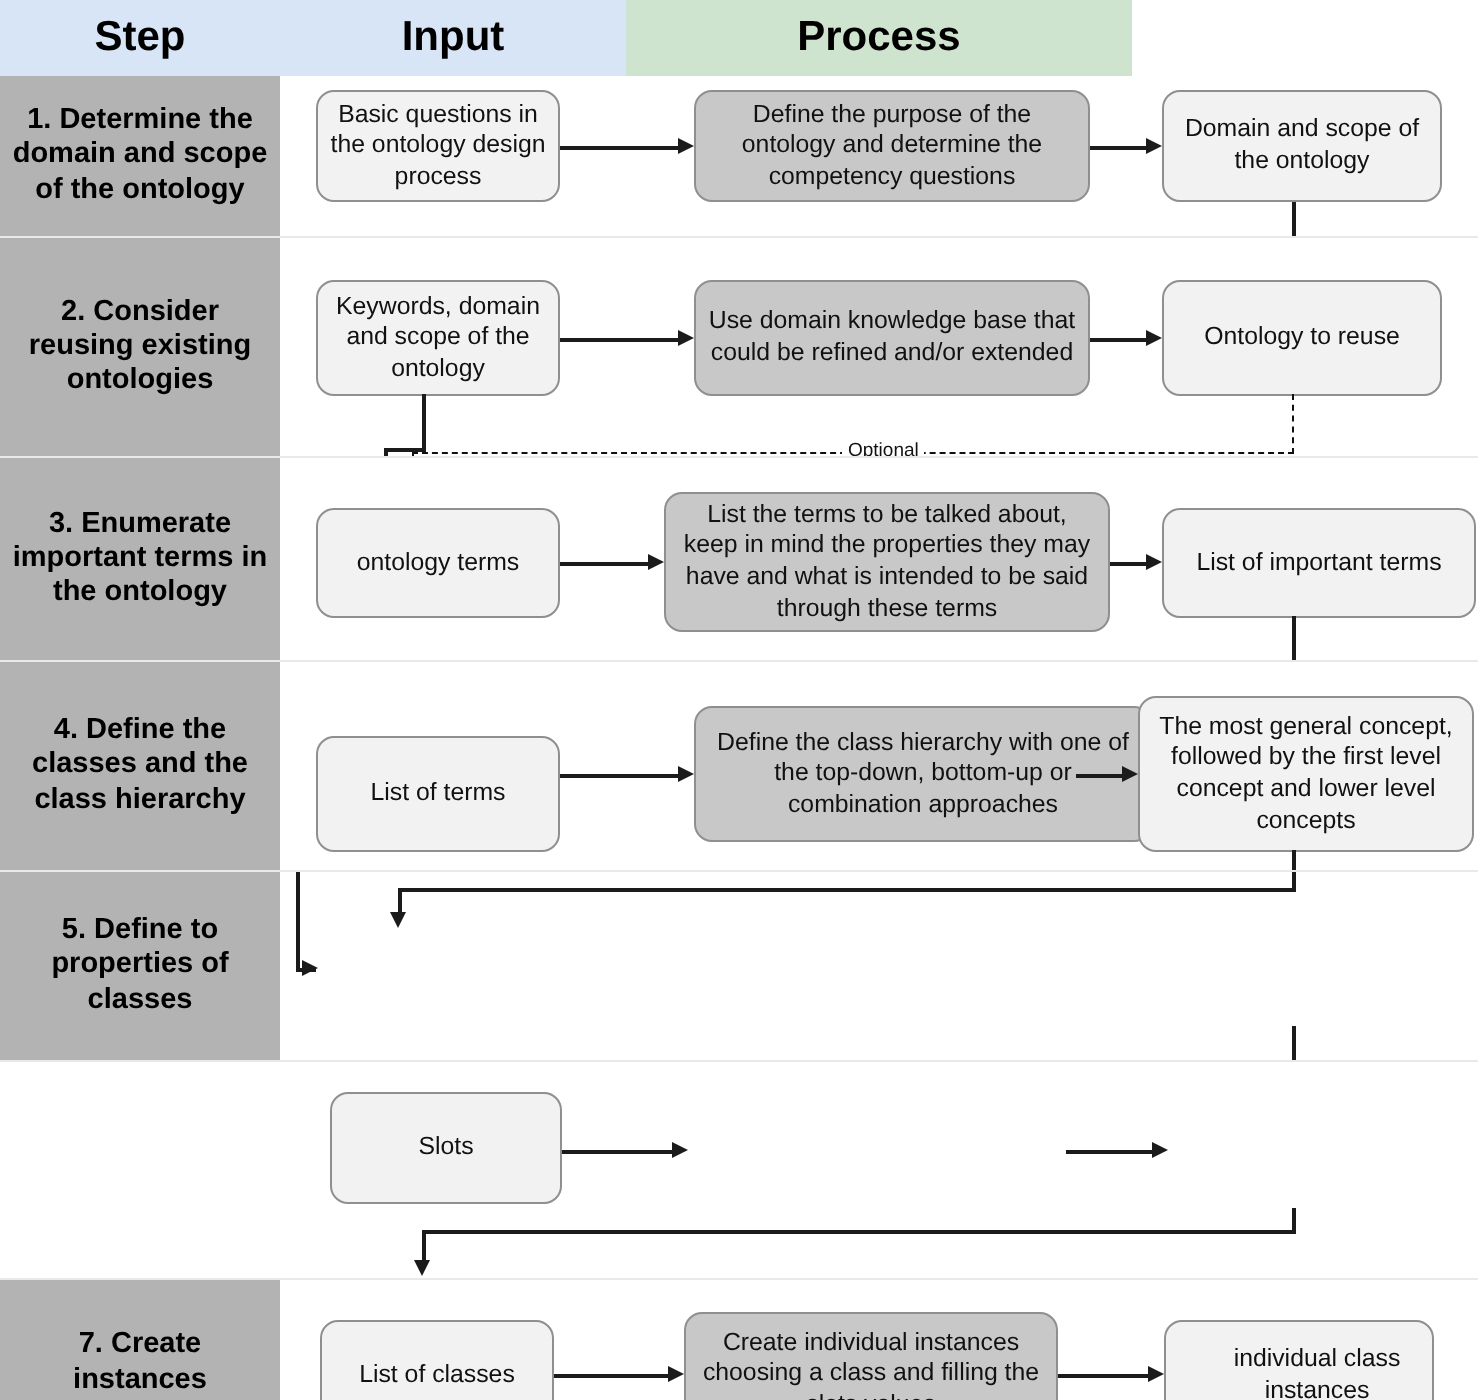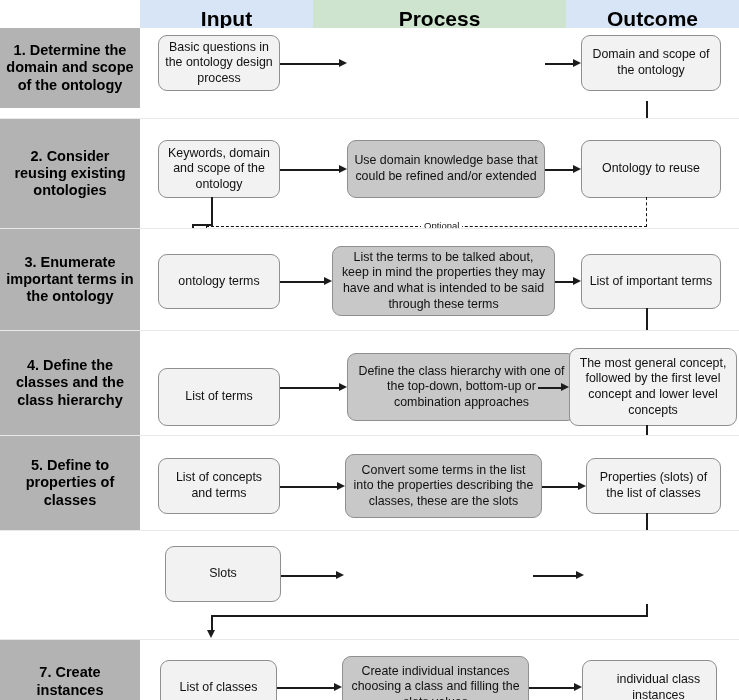--- a/index.html
+++ b/index.html
@@ -38,34 +38,35 @@
   .arrow{position:absolute;width:0;height:0;}
   .arrow.right{border-top:4.6px solid transparent;border-bottom:4.6px solid transparent;border-left:8px solid #1b1b1b;}
   .arrow.down {border-left:4.6px solid transparent;border-right:4.6px solid transparent;border-top:8px solid #1b1b1b;}
   .optlbl{position:absolute;font-size:9.5px;color:#111;background:#fff;padding:0 3px;white-space:nowrap;}
 </style>
 </head>
 <body>
 
 <div id="root">
 
+  <div class="hdr step">
+      <span>Step</span>
+    </div>
   <div class="hdr input">
       <span>Input</span>
     </div>
   <div class="hdr process">
       <span>Process</span>
     </div>
-  <div class="hdr outcome">
-      <span>Outcome</span>
-    </div>
 
-  <div class="rowband" style="top:28px;height:80px;border-top:none;text-decoration:underline;">
+  <div class="rowband" style="top:38px;height:80px;border-top:none;text-decoration:underline;">
     <div class="stepcell">1. Determine the domain and scope of the ontology</div>
     <div class="rowbody">
       <div class="node io" style="left:18px;top:7px;width:122px;height:56px;">Basic questions in the ontology design process</div>
+      <div class="node proc" style="left:207px;top:7px;width:198px;height:56px;">Define the purpose of the ontology and determine the competency questions</div>
       <div class="node io" style="left:441px;top:7px;width:140px;height:56px;">Domain and scope of the ontology</div>
 
       <div class="ln h" style="left:140px;top:35px;width:59px;"></div>
       <div class="arrow right" style="left:199px;top:30.5px;"></div>
       <div class="ln h" style="left:405px;top:35px;width:28px;"></div>
       <div class="arrow right" style="left:433px;top:30.5px;"></div>
     </div>
   </div>
 
   <div class="ln v" style="left:646px;top:101px;height:26px;"></div>
@@ -95,21 +96,21 @@
   <div class="dsh-h" style="left:206px;top:226px;width:441px;"></div>
   <div class="optlbl" style="left:421px;top:220px;">Optional</div>
   <div class="dsh-v" style="left:206px;top:226px;height:25px;"></div>
   <div class="arrow down" style="left:201.5px;top:249px;"></div>
 
   <div class="rowband" style="top:228px;height:102px;">
     <div class="stepcell">3. Enumerate important terms in the ontology</div>
     <div class="rowbody">
       <div class="node proc" style="left:192px;top:17px;width:223px;height:70px;">List the terms to be talked about, keep in mind the properties they may have and what is intended to be said through these terms</div>
       <div class="node io" style="left:18px;top:25px;width:122px;height:55px;">ontology terms</div>
-      <div class="node io" style="left:441px;top:25px;width:140px;height:55px;">List of important terms</div>
+      <div class="node io" style="left:441px;top:25px;width:157px;height:55px;">List of important terms</div>
       <div class="ln h" style="left:140px;top:52px;width:44px;"></div>
       <div class="arrow right" style="left:184px;top:47.5px;"></div>
       <div class="ln h" style="left:415px;top:52px;width:18px;"></div>
       <div class="arrow right" style="left:433px;top:47.5px;"></div>
     </div>
   </div>
 
   <div class="ln v" style="left:646px;top:308px;height:32px;"></div>
   <div class="ln h" style="left:199px;top:338px;width:449px;"></div>
   <div class="ln v" style="left:199px;top:338px;height:15px;"></div>
@@ -133,29 +134,20 @@
     </div>
   </div>
 
   <div class="ln v" style="left:646px;top:425px;height:20px;"></div>
   <div class="ln h" style="left:199px;top:444px;width:449px;"></div>
   <div class="ln v" style="left:199px;top:444px;height:14px;"></div>
   <div class="arrow down" style="left:194.5px;top:456px;"></div>
 
   <div class="rowband" style="top:435px;height:95px;">
     <div class="stepcell">5. Define to properties of classes</div>
-    <div class="rowbody">
-      <div class="node io" style="left:18px;top:22px;width:122px;height:56px;">List of concepts and terms</div>
-      <div class="node proc" style="left:205px;top:18px;width:197px;height:64px;">Convert some terms in the list into the properties describing the classes, these are the slots</div>
-      <div class="node io" style="left:446px;top:22px;width:135px;height:56px;">Properties (slots) of the list of classes</div>
-      <div class="ln h" style="left:140px;top:50px;width:57px;"></div>
-      <div class="arrow right" style="left:197px;top:45.5px;"></div>
-      <div class="ln h" style="left:402px;top:50px;width:36px;"></div>
-      <div class="arrow right" style="left:438px;top:45.5px;"></div>
-    </div>
   </div>
 
   <div class="ln v" style="left:646px;top:513px;height:18px;"></div>
   <div class="ln h" style="left:215px;top:530px;width:433px;"></div>
   <div class="ln v" style="left:215px;top:530px;height:15px;"></div>
   <div class="arrow down" style="left:210.5px;top:543px;"></div>
 
   <div class="rowband" style="top:530px;height:85px;">
     <div class="rowbody">
       <div class="node io" style="left:25px;top:15px;width:116px;height:56px;">Slots</div>

